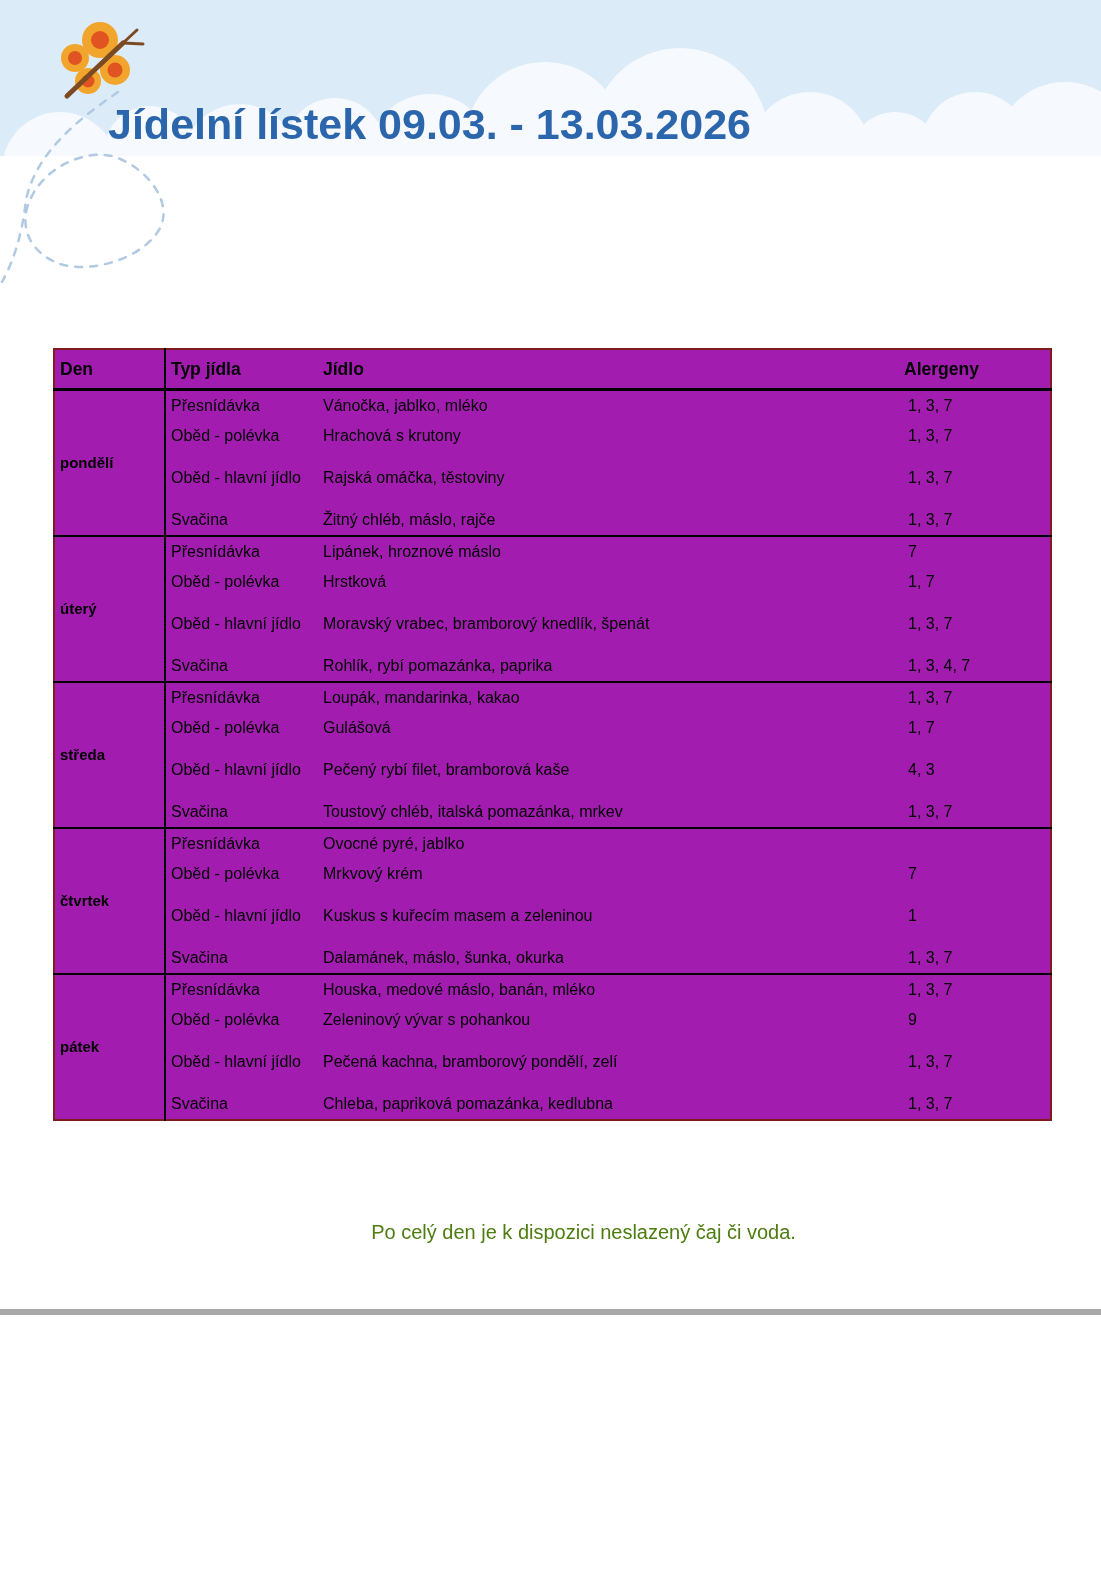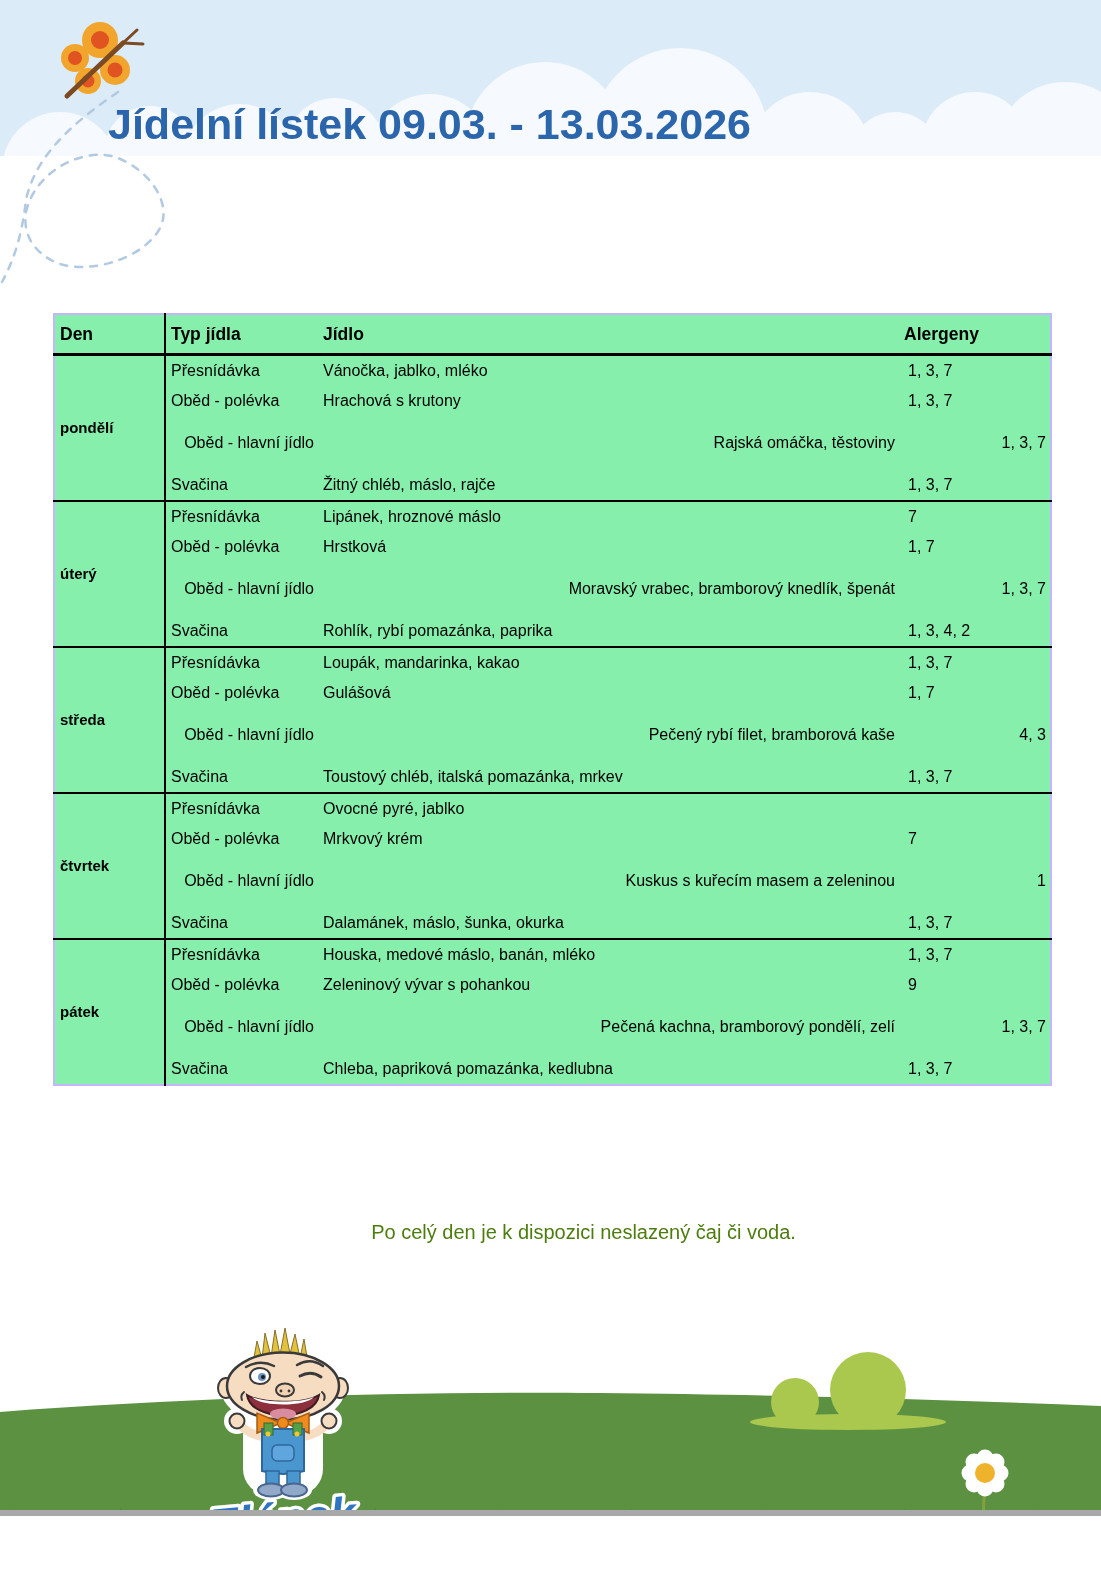--- a/index.html
+++ b/index.html
@@ -1,50 +1,50 @@
 <!DOCTYPE html>
 <html lang="cs"><head>
 <meta charset="utf-8">
 <style>
   html,body{margin:0;padding:0;background:#ffffff;}
   .page{
-    position:relative;width:1101px;height:1516px;margin:0 auto;
+    position:relative;width:1101px;height:1315px;margin:0 auto;
     background:#ffffff;overflow:hidden;
     font-family:"Liberation Sans",sans-serif;color:#1a1a1a;
   }
   
   .sky{position:absolute;top:0;left:0;width:1101px;height:200px;}
   .trail{position:absolute;left:0;top:60px;width:220px;height:300px;}
   .butterfly{position:absolute;left:55px;top:18px;width:120px;height:100px;}
   .title{
     position:absolute;left:108px;top:100px;margin:0;
     font-size:43px;font-weight:bold;color:#2b66ad;letter-spacing:0px;
     white-space:nowrap;z-index:5;
   }
   
   .table-wrap{position:absolute;left:53px;top:313px;width:997px;}
   table.menu{
     border-collapse:collapse;table-layout:fixed;width:997px;
-    border:2px solid #c4b5fd;background:#86efac;
+    border:2px solid #7f1d1d;background:#a21caf;margin-top:35px;
   }
   table.menu thead th{
     font-size:17.5px;font-weight:bold;text-align:left;color:#000;
     padding:6px 4px 6px 5px;border-bottom:3px solid #000;height:26px;
   }
   table.menu thead th:first-child{border-right:2px solid #000;}
   table.menu tbody{border-top:2px solid #000;}
   table.menu td{
     font-size:16px;vertical-align:middle;padding:2px 4px 2px 5px;color:#000;
   }
   table.menu td.day-cell{
     border-right:2px solid #000;font-weight:bold;font-size:15px;
     vertical-align:middle;
   }
   table.menu tr{height:31px;}
-  table.menu tr.tall{height:53px;text-align:right;}
+  table.menu tr.tall{height:53px;}
   table.menu td.allergens-cell{padding-left:9px;}
   
   .note{
     position:absolute;top:1221px;left:66px;right:0;text-align:center;
     font-size:20px;color:#4d7c0f;
   }
   
   .footer-scene{position:absolute;left:0;top:1321px;width:1101px;height:250px;}
   .bottom-strip{
     position:absolute;left:0;bottom:0;width:1101px;height:6px;
@@ -152,21 +152,21 @@
             <td class="allergens-cell">1, 7</td>
           </tr>
           <tr class="tall">
             <td class="meal-type-cell">Oběd - hlavní jídlo</td>
             <td class="dish-cell">Moravský vrabec, bramborový knedlík, špenát</td>
             <td class="allergens-cell">1, 3, 7</td>
           </tr>
           <tr>
             <td class="meal-type-cell">Svačina</td>
             <td class="dish-cell">Rohlík, rybí pomazánka, paprika</td>
-            <td class="allergens-cell">1, 3, 4, 2</td>
+            <td class="allergens-cell">1, 3, 4, 7</td>
           </tr>
         </tbody>
         <tbody>
           <tr>
             <td class="day-cell" rowspan="4">středa</td>
             <td class="meal-type-cell">Přesnídávka</td>
             <td class="dish-cell">Loupák, mandarinka, kakao</td>
             <td class="allergens-cell">1, 3, 7</td>
           </tr>
           <tr>

